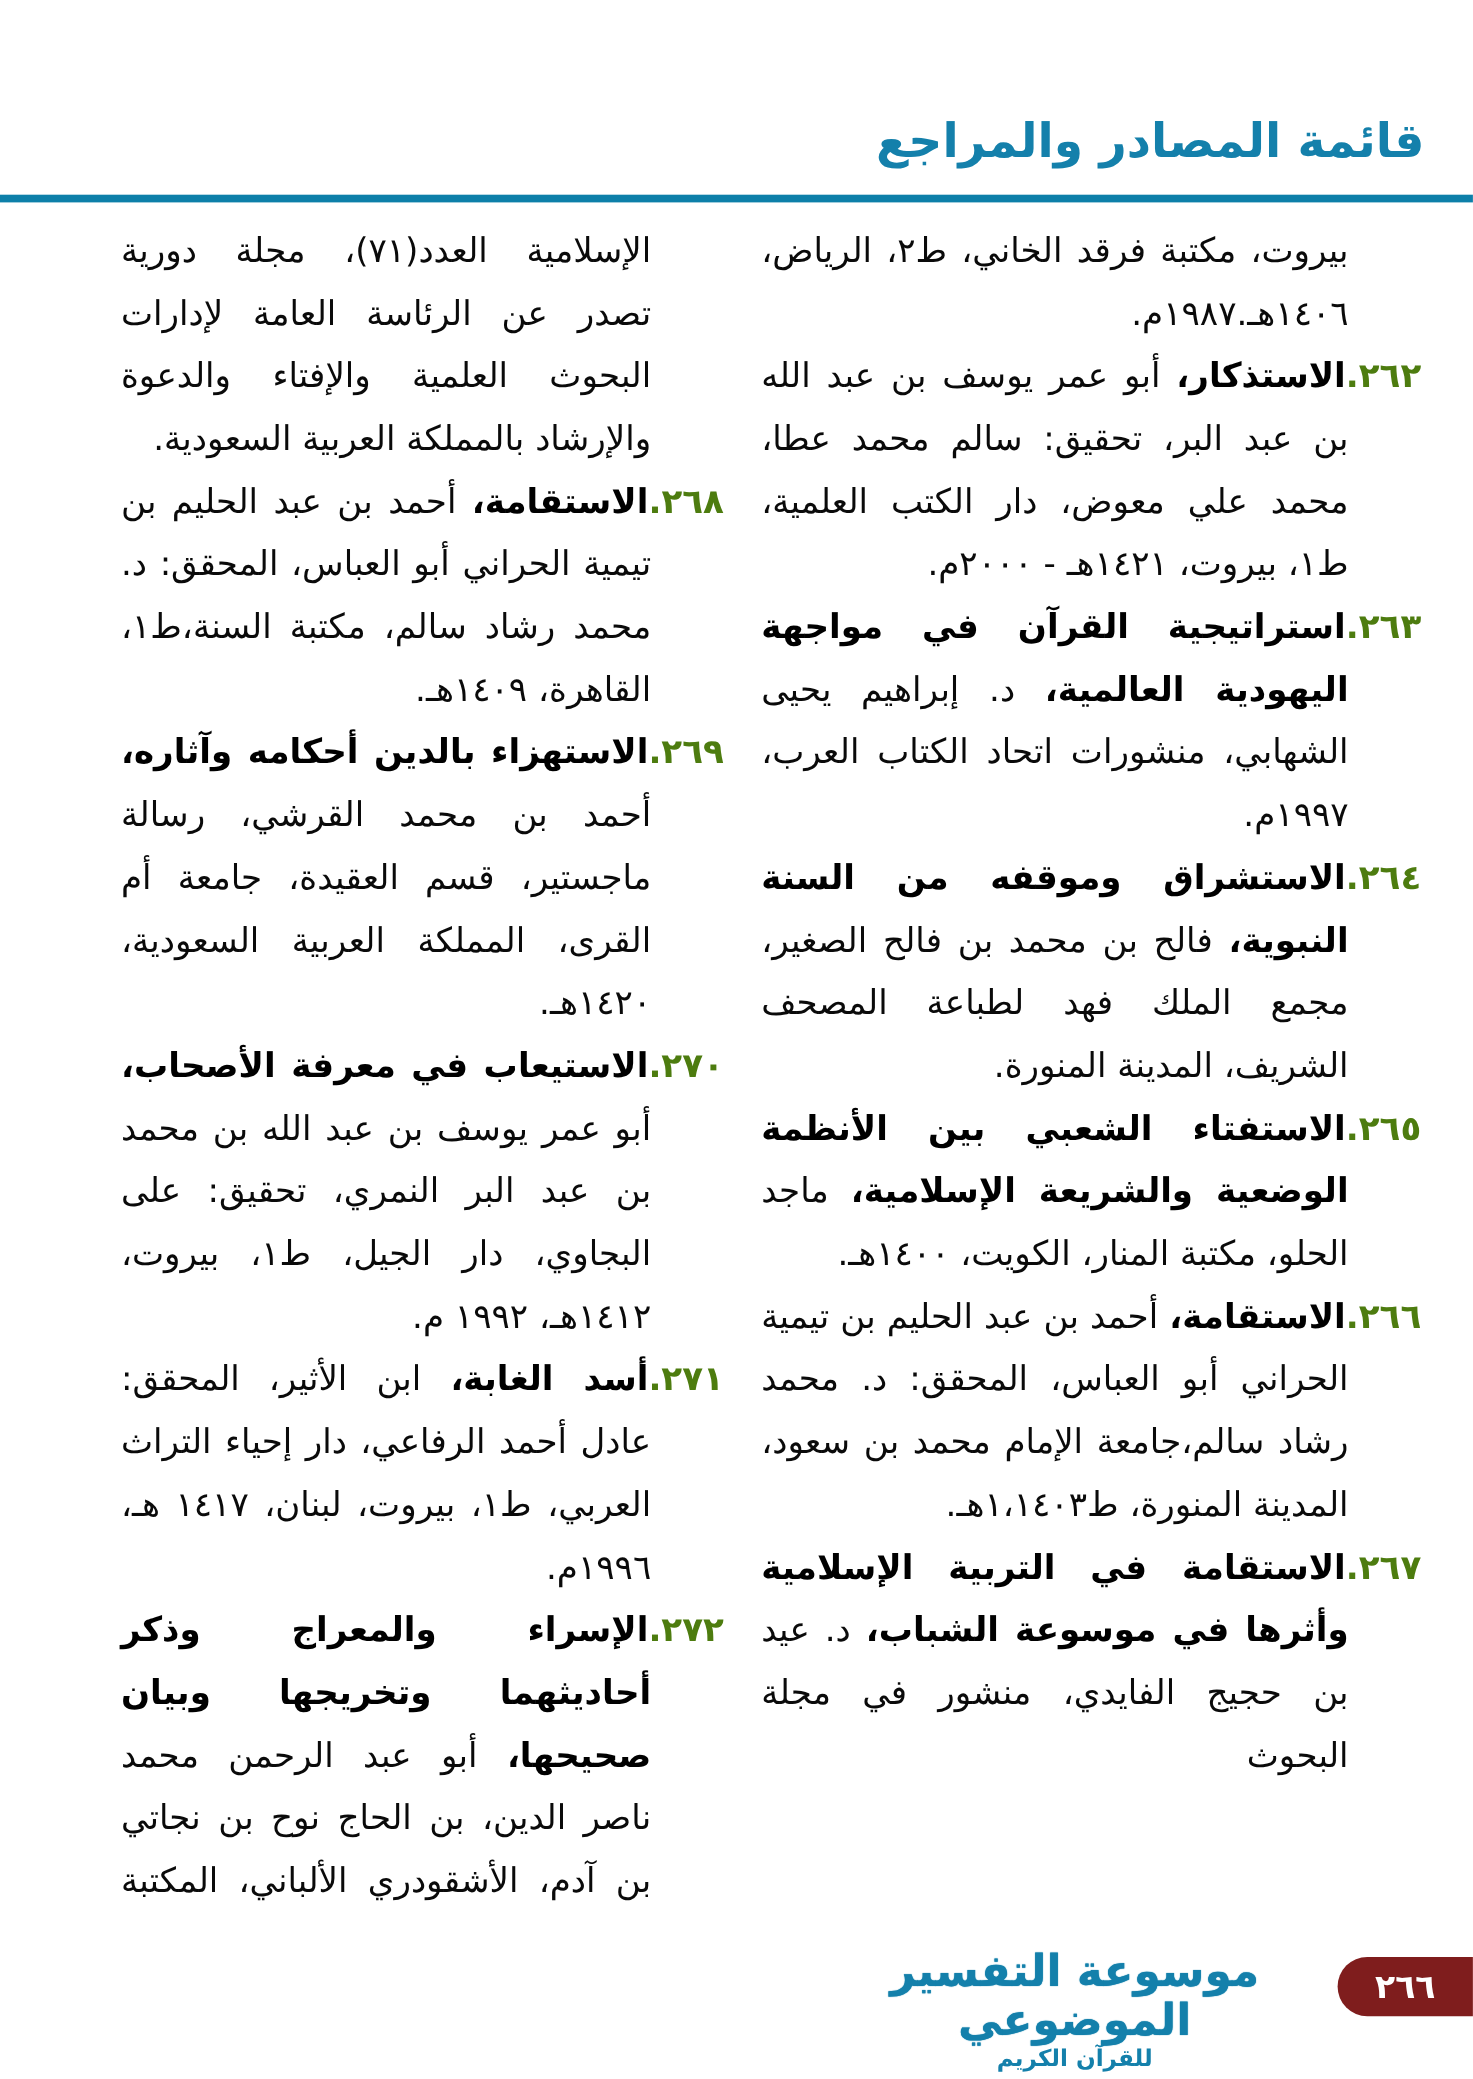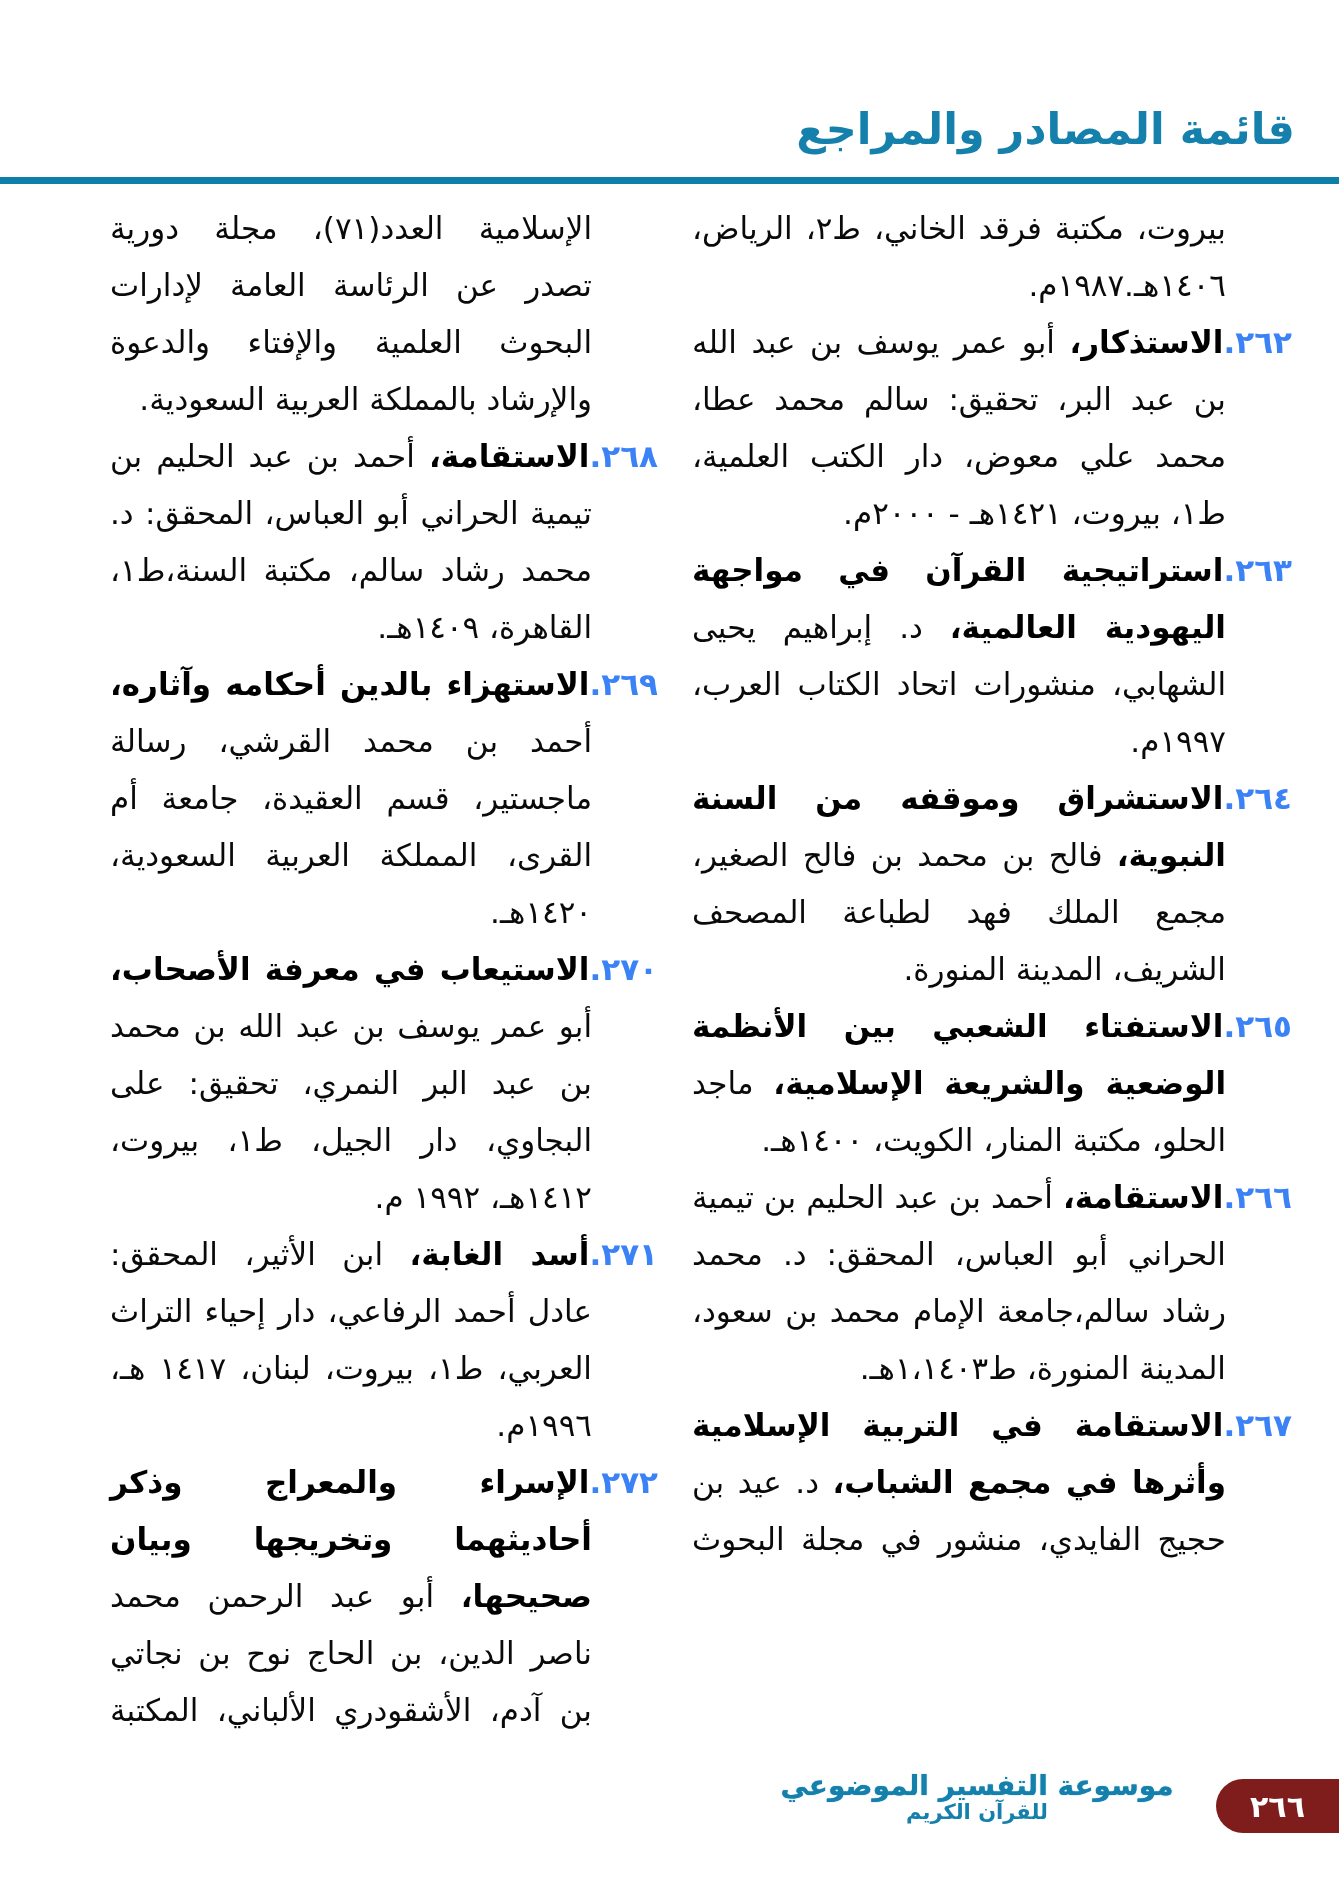--- a/index.html
+++ b/index.html
@@ -33,32 +33,32 @@
   }
   .col {
     font-size:31px;
     line-height:57px;
     text-align:justify;
   }
   .col-right { width:600px; }
   .col-left  { width:548px; }
   p.cont  { margin:0; padding-right:66px; }
   p.entry { margin:0; padding-right:66px; text-indent:-66px; }
-  .num   { color:#3b82f6; font-weight:bold; }
+  .num   { color:#4d7c0f; font-weight:bold; }
   .title { color:#000000; font-weight:bold; }
   .justify-last { text-align-last: justify; }
   .footer-logo {
     position:absolute;
     top:1770px; left:752px; width:450px;
     text-align:center;
     color:#1480ab;
     line-height:1.12;
   }
   .logo-main {
-    font-size:28px;
+    font-size:40px;
     font-weight:bold;
     letter-spacing:-1px;
     text-shadow: 0 0 1px #1480ab;
   }
   .logo-sub {
     font-size:21px;
     font-weight:bold;
   }
   .page-badge {
     position:absolute;
@@ -87,21 +87,21 @@
       <p class="entry"><span class="num">٢٦٢.</span><span class="title">الاستذكار،</span>
         <span>أبو عمر يوسف بن عبد الله بن عبد البر، تحقيق: سالم محمد عطا، محمد علي معوض، دار الكتب العلمية، ط١، بيروت، ١٤٢١هـ - ٢٠٠٠م.</span></p>
       <p class="entry"><span class="num">٢٦٣.</span><span class="title">استراتيجية القرآن في مواجهة اليهودية العالمية،</span>
         <span>د. إبراهيم يحيى الشهابي، منشورات اتحاد الكتاب العرب، ١٩٩٧م.</span></p>
       <p class="entry"><span class="num">٢٦٤.</span><span class="title">الاستشراق وموقفه من السنة النبوية،</span>
         <span>فالح بن محمد بن فالح الصغير، مجمع الملك فهد لطباعة المصحف الشريف، المدينة المنورة.</span></p>
       <p class="entry"><span class="num">٢٦٥.</span><span class="title">الاستفتاء الشعبي بين الأنظمة الوضعية والشريعة الإسلامية،</span>
         <span>ماجد الحلو، مكتبة المنار، الكويت، ١٤٠٠هـ.</span></p>
       <p class="entry"><span class="num">٢٦٦.</span><span class="title">الاستقامة،</span>
         <span>أحمد بن عبد الحليم بن تيمية الحراني أبو العباس، المحقق: د. محمد رشاد سالم،جامعة الإمام محمد بن سعود، المدينة المنورة، ط١،١٤٠٣هـ.</span></p>
-      <p class="entry justify-last"><span class="num">٢٦٧.</span><span class="title">الاستقامة في التربية الإسلامية وأثرها في مجمع الشباب،</span>
+      <p class="entry justify-last"><span class="num">٢٦٧.</span><span class="title">الاستقامة في التربية الإسلامية وأثرها في موسوعة الشباب،</span>
         <span>د. عيد بن حجيج الفايدي، منشور في مجلة البحوث</span></p>
     </div>
 
     <div class="col col-left">
       <p class="cont">الإسلامية العدد(٧١)، مجلة دورية تصدر عن الرئاسة العامة لإدارات البحوث العلمية والإفتاء والدعوة والإرشاد بالمملكة العربية السعودية.</p>
       <p class="entry"><span class="num">٢٦٨.</span><span class="title">الاستقامة،</span>
         <span>أحمد بن عبد الحليم بن تيمية الحراني أبو العباس، المحقق: د. محمد رشاد سالم، مكتبة السنة،ط١، القاهرة، ١٤٠٩هـ.</span></p>
       <p class="entry"><span class="num">٢٦٩.</span><span class="title">الاستهزاء بالدين أحكامه وآثاره،</span>
         <span>أحمد بن محمد القرشي، رسالة ماجستير، قسم العقيدة، جامعة أم القرى، المملكة العربية السعودية، ١٤٢٠هـ.</span></p>
       <p class="entry"><span class="num">٢٧٠.</span><span class="title">الاستيعاب في معرفة الأصحاب،</span>

